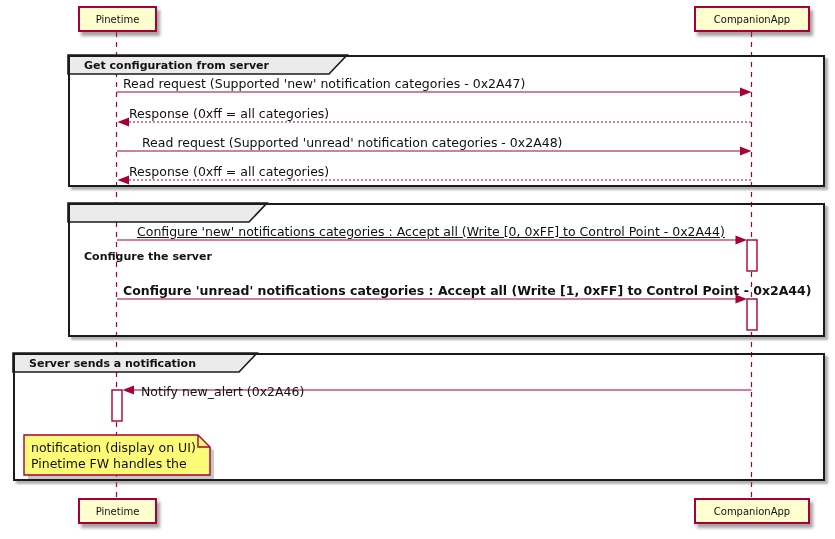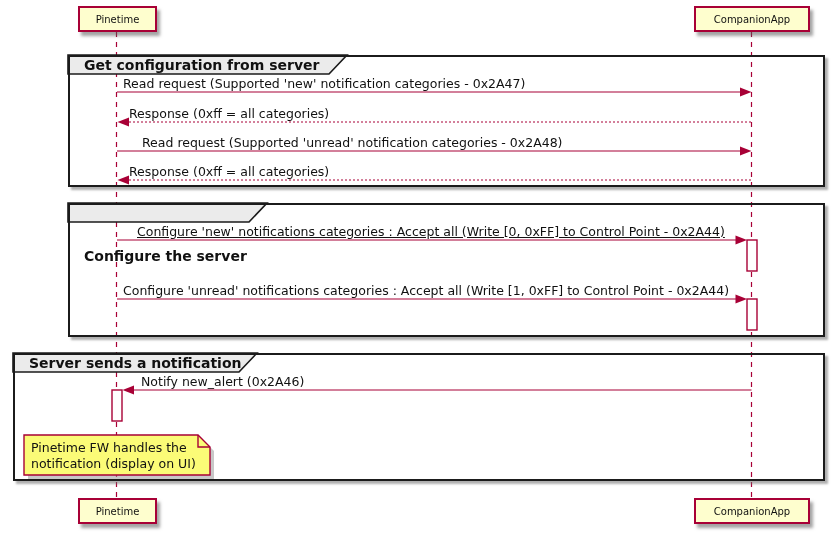--- a/index.html
+++ b/index.html
@@ -15,21 +15,21 @@
   .frame{
     position:absolute;
     border:2px solid #1b1b1b;
     box-shadow:3px 3px 2px rgba(110,110,110,.55);
     z-index:2;
     background:transparent;
   }
   .frame-title{
     position:absolute;
     z-index:3;
-    font-size:14px;
+    font-size:11px;
     font-weight:bold;
     white-space:nowrap;
     line-height:15px;
   }
   .participant{
     position:absolute;
     z-index:4;
     background:#FEFECE;
     border:2px solid #A80036;
     box-shadow:3px 4px 3px rgba(90,90,90,.55);
@@ -119,21 +119,21 @@
   <div class="participant" style="left:78px;top:6px;width:79px;height:26px;">Pinetime</div>
   <div class="participant" style="left:694px;top:6px;width:116px;height:26px;">CompanionApp</div>
   <div class="participant" style="left:78px;top:498px;width:79px;height:26px;">Pinetime</div>
   <div class="participant" style="left:694px;top:498px;width:116px;height:26px;">CompanionApp</div>
 
   <div class="msg" style="left:123px;top:76px;">Read request (Supported 'new' notification categories - 0x2A47)</div>
   <div class="msg" style="left:129px;top:106px;">Response (0xff = all categories)</div>
   <div class="msg" style="left:123px;top:135px;margin-left:19px;">Read request (Supported 'unread' notification categories - 0x2A48)</div>
   <div class="msg" style="left:129px;top:164px;">Response (0xff = all categories)</div>
   <div class="msg" style="left:137px;top:224px;text-decoration:underline;">Configure 'new' notifications categories : Accept all (Write [0, 0xFF] to Control Point - 0x2A44)</div>
-  <div class="msg" style="left:123px;top:283px;">Configure 'unread' notifications categories : Accept all (Write [1, 0xFF] to Control Point - 0x2A44)</div>
-  <div class="msg" style="left:141px;top:374px;">Notify new_alert (0x2A46)</div>
+  <div class="msg" style="left:123px;top:283px;font-weight:bold;">Configure 'unread' notifications categories : Accept all (Write [1, 0xFF] to Control Point - 0x2A44)</div>
+  <div class="msg" style="left:141px;top:384px;">Notify new_alert (0x2A46)</div>
 
   <div class="note-text" style="left:31px;top:440px;">
+    <div>notification (display on UI)</div>
     <div>Pinetime FW handles the</div>
-    <div>notification (display on UI)</div>
   </div>
 
 </div>
 
 </body></html>

